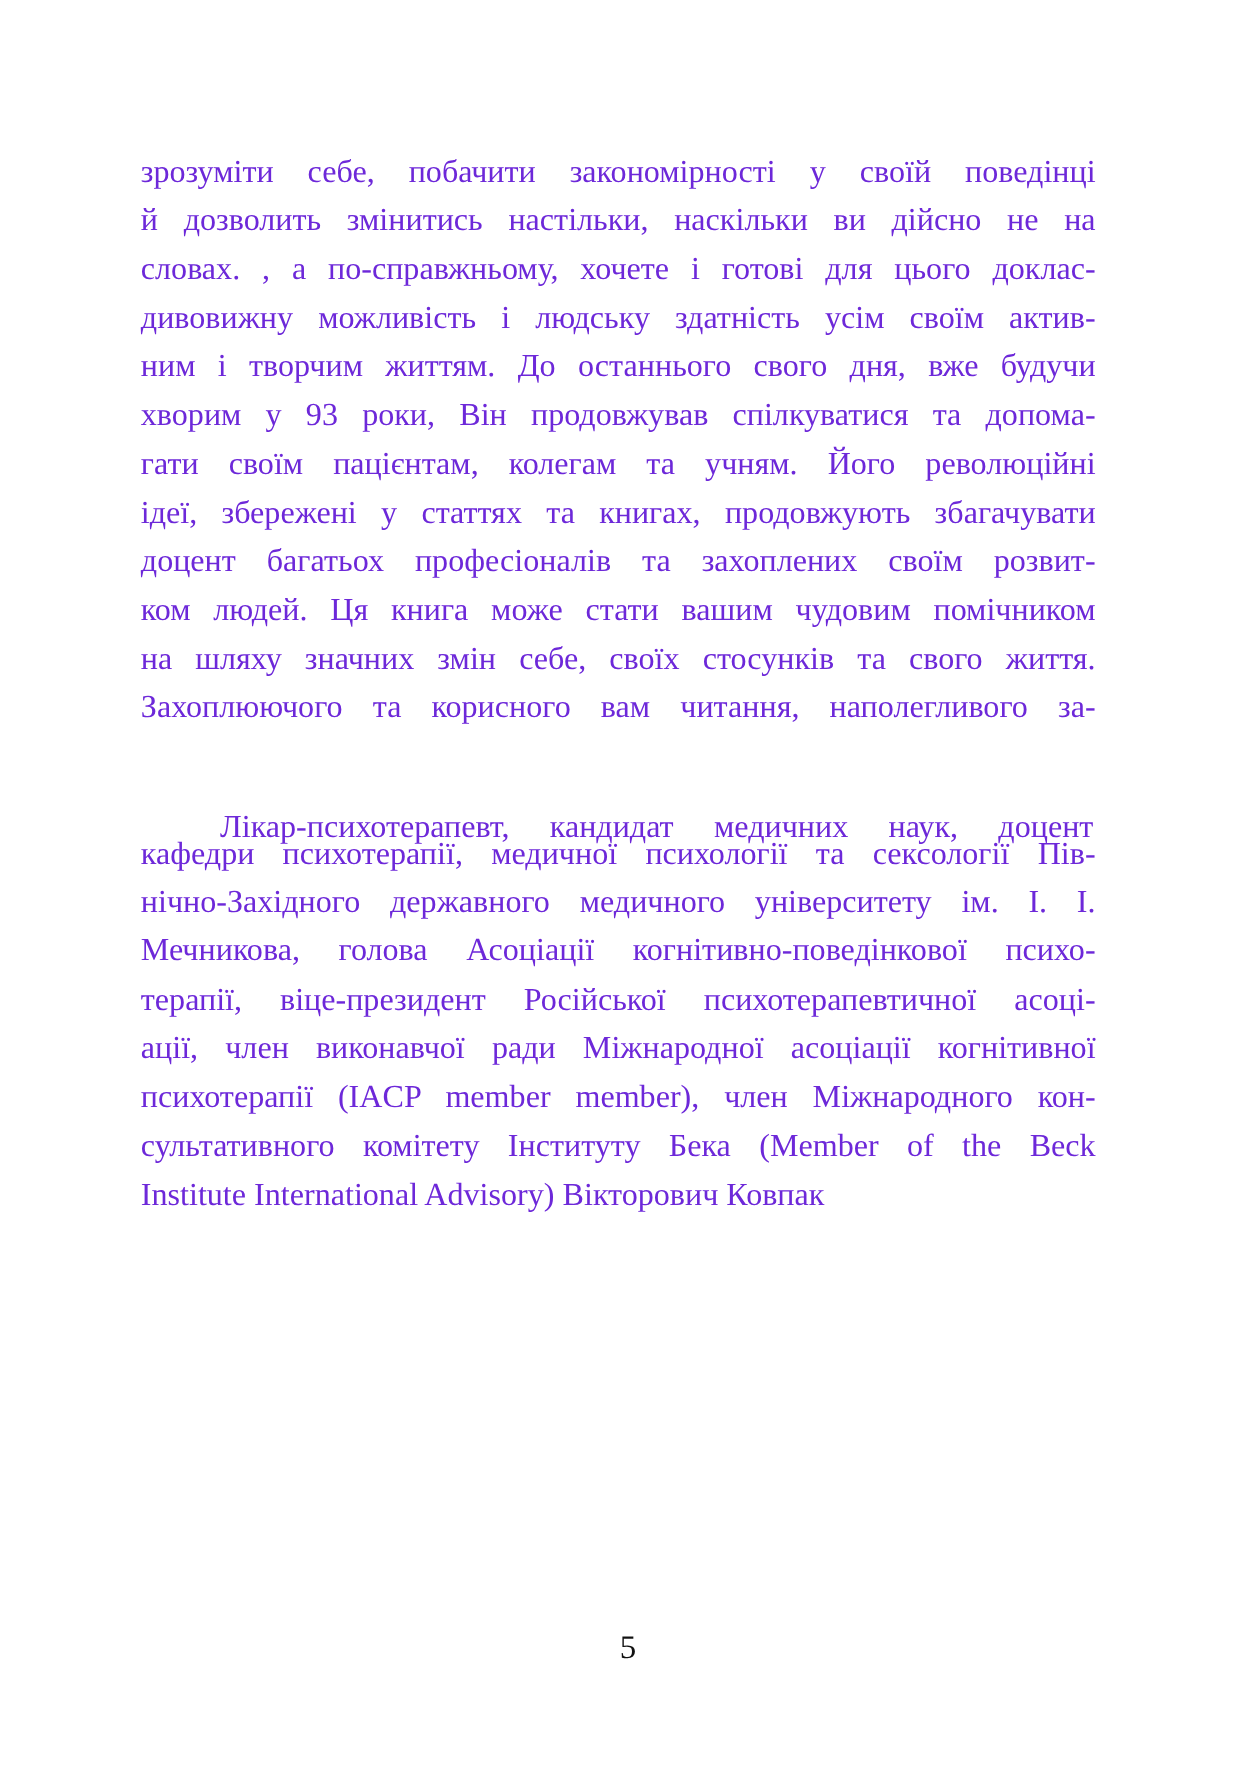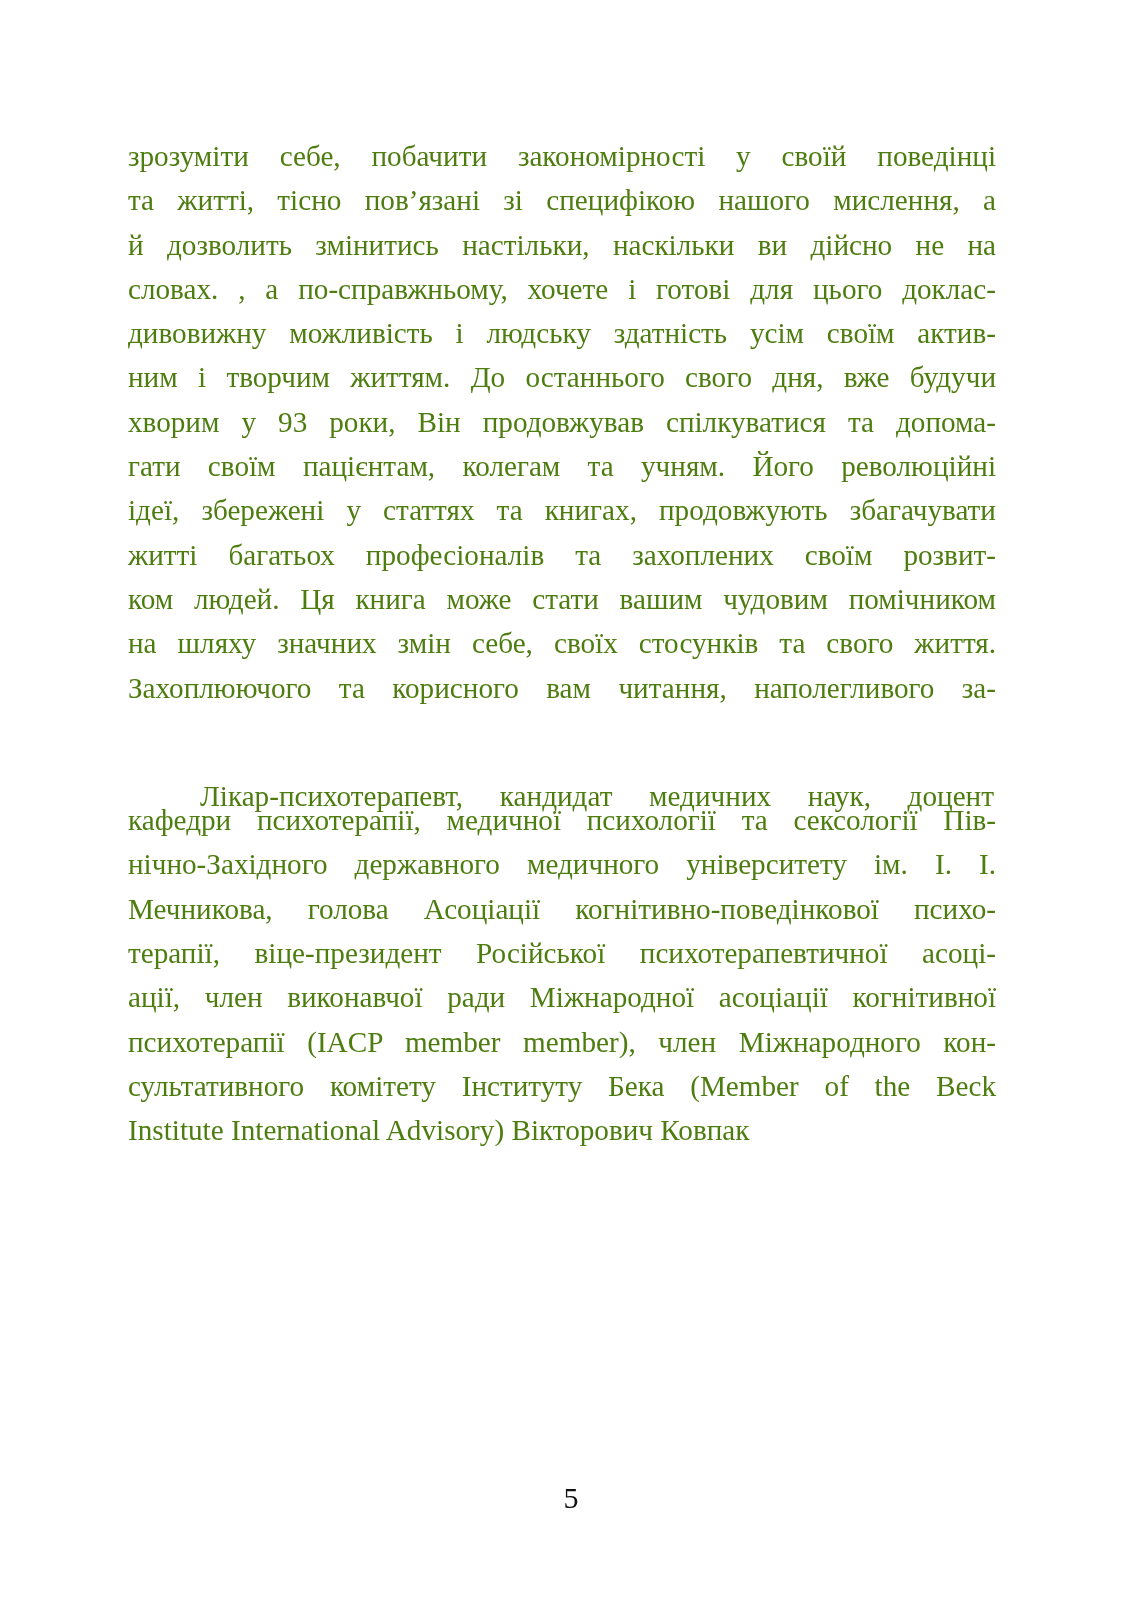--- a/index.html
+++ b/index.html
@@ -26,21 +26,21 @@
     left: 128px;
     top: 134px;
     width: 868px;
   }
   .para {
     margin: 0;
     font-size: 29.2px;
     line-height: 44.3px;
     text-align: justify;
     text-justify: inter-word;
-    color: #4d7c0f;
+    color: #6d28d9;
     -webkit-hyphens: none;
     hyphens: none;
     white-space: normal;
   }
   
   .line {
     display: block;
     text-align: justify;
     text-align-last: justify;
     height: 44.3px;
@@ -75,29 +75,28 @@
 </style>
 </head>
 <body>
 
 <div class="page">
 
   <div class="text-column">
 
     <div class="para">
       <span class="line"><span class="stretch">зрозуміти себе, побачити закономірності у своїй поведінці</span></span>
-      <span class="line"><span class="stretch">та житті, тісно пов’язані зі специфікою нашого мислення, а</span></span>
       <span class="line"><span class="stretch">й дозволить змінитись настільки, наскільки ви дійсно не на</span></span>
       <span class="line"><span class="stretch">словах. , а по-справжньому, хочете і готові для цього доклас-</span></span>
       <span class="line"><span class="stretch">дивовижну можливість і людську здатність усім своїм актив-</span></span>
       <span class="line"><span class="stretch">ним і творчим життям. До останнього свого дня, вже будучи</span></span>
       <span class="line"><span class="stretch">хворим у 93 роки, Він продовжував спілкуватися та допома-</span></span>
       <span class="line"><span class="stretch">гати своїм пацієнтам, колегам та учням. Його революційні</span></span>
       <span class="line"><span class="stretch">ідеї, збережені у статтях та книгах, продовжують збагачувати</span></span>
-      <span class="line"><span class="stretch">житті багатьох професіоналів та захоплених своїм розвит-</span></span>
+      <span class="line"><span class="stretch">доцент багатьох професіоналів та захоплених своїм розвит-</span></span>
       <span class="line"><span class="stretch">ком людей. Ця книга може стати вашим чудовим помічником</span></span>
       <span class="line"><span class="stretch">на шляху значних змін себе, своїх стосунків та свого життя.</span></span>
       <span class="line"><span class="stretch">Захоплюючого та корисного вам читання, наполегливого за-</span></span>
     </div>
 
     <div class="para-gap"></div>
 
     <div class="para">
       <span class="line"><span class="indent-spacer"></span><span class="stretch" style="width:calc(100% - 74px);margin-top:20px;">Лікар-психотерапевт, кандидат медичних наук, доцент</span></span>
       <span class="line"><span class="stretch">кафедри психотерапії, медичної психології та сексології Пів-</span></span>

